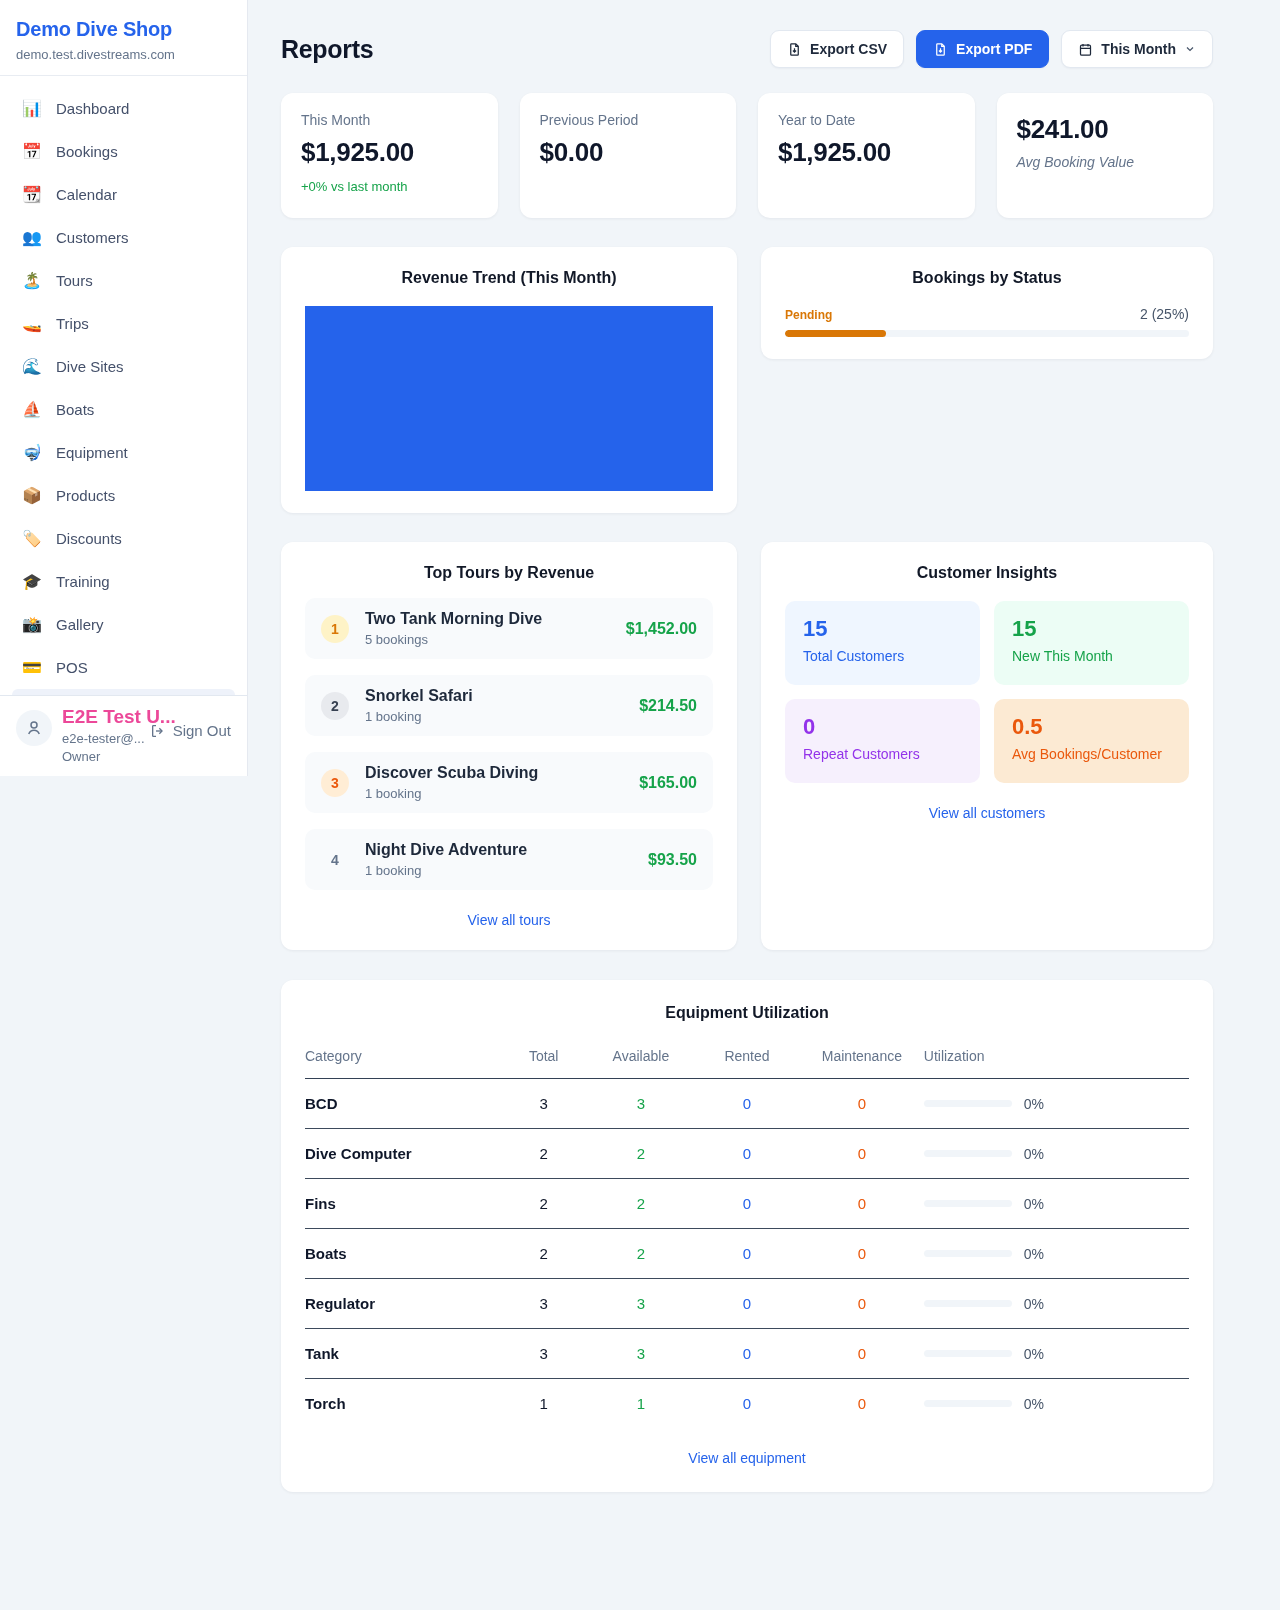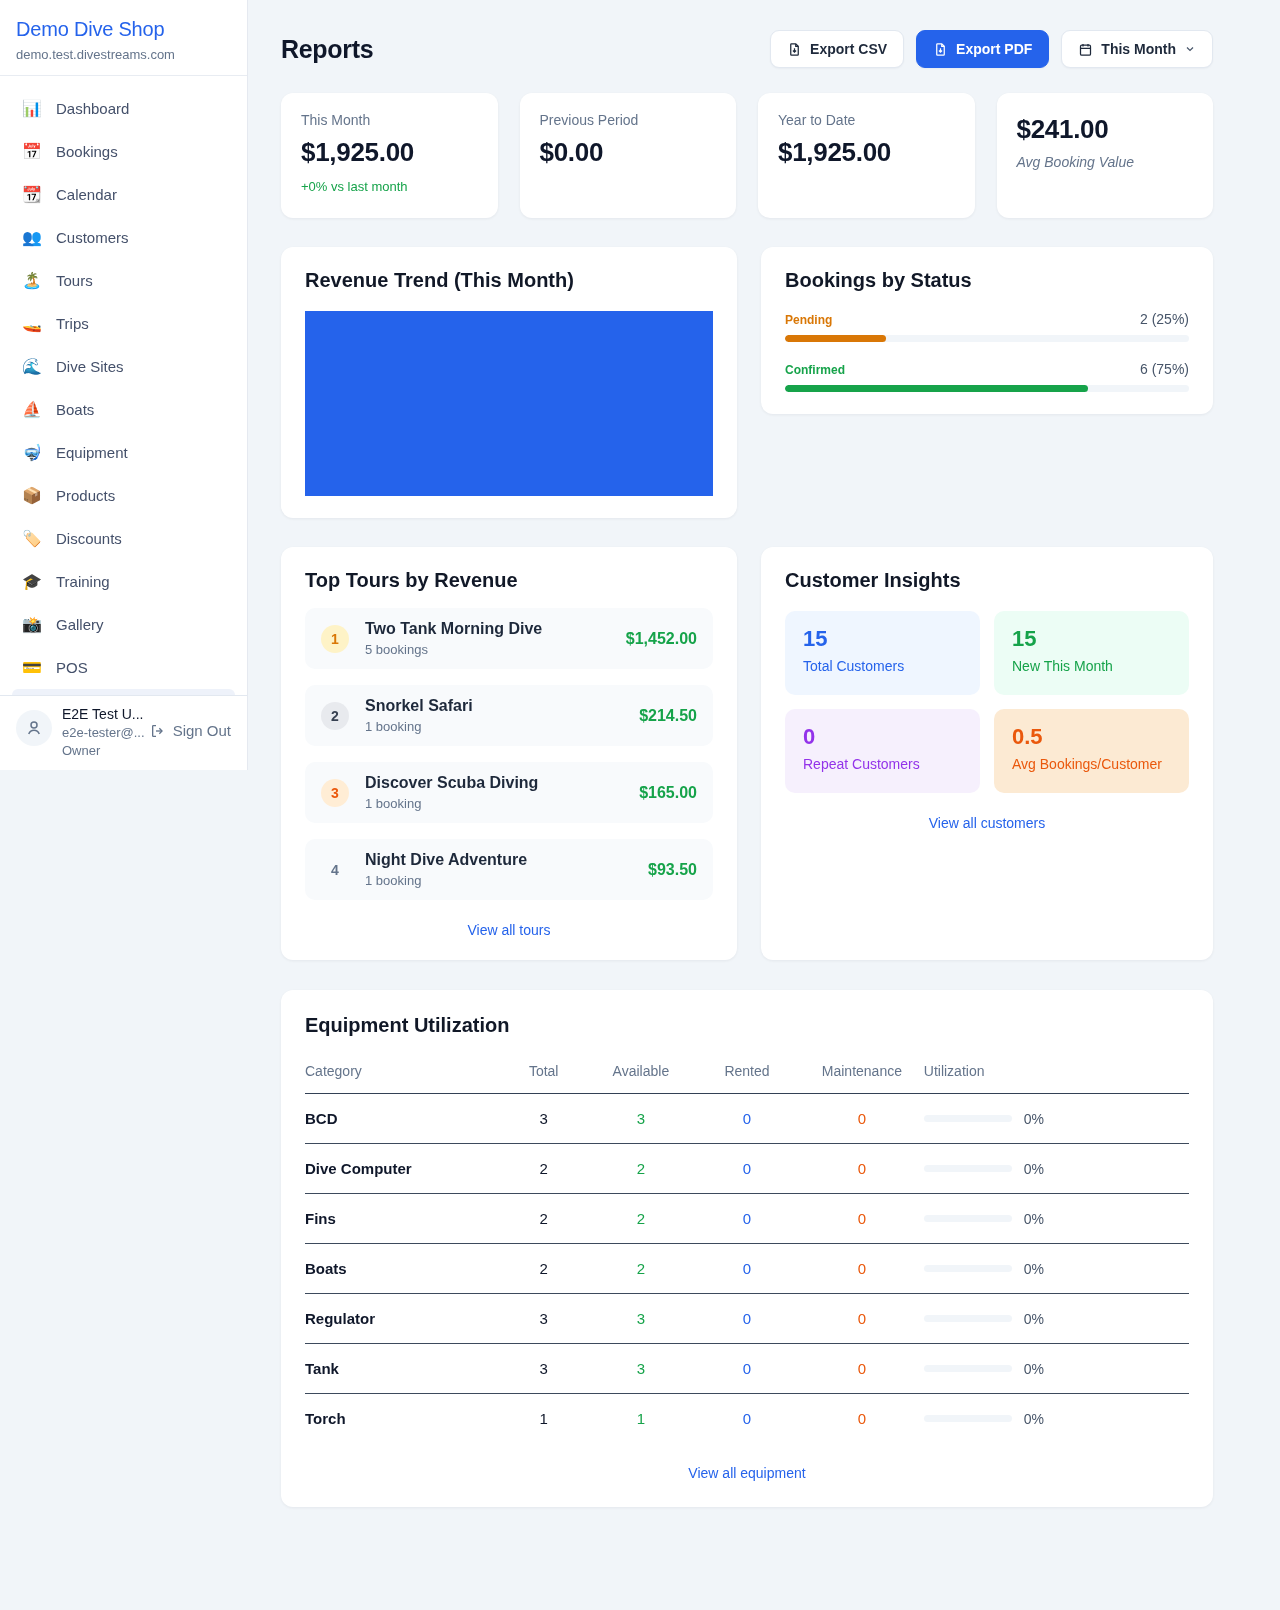--- a/index.html
+++ b/index.html
@@ -11,21 +11,21 @@
     color:#0f172a;
     position:relative;
     overflow:hidden;
   }
   
   .sidebar {
     position:absolute; left:0; top:0; width:248px;
     background:#ffffff; border-right:1px solid #e5e9f0;
   }
   .brand { padding:18px 16px 13px 16px; border-bottom:1px solid #e8ecf2; }
-  .brand-name { color:#2563eb; font-size:20px; font-weight:400; letter-spacing:-.2px; }
+  .brand-name { color:#2563eb; font-size:20px; font-weight:700; letter-spacing:-.2px; }
   .brand-domain { color:#64748b; font-size:13px; margin-top:6px; }
   .nav { padding:11px 12px 0 12px; }
   .nav-item {
     display:flex; align-items:center; gap:14px;
     padding:10px 10px; border-radius:8px;
     color:#44506a; font-size:15px; cursor:pointer; height:43px;
   }
   .nav-icon { width:20px; font-size:16px; text-align:center; flex:0 0 20px; }
   .active-sliver {
     margin:0 12px; height:6px; background:#eef2fa;
@@ -34,21 +34,21 @@
   .user-footer {
     border-top:1px solid #e2e8f0; padding:10px 16px 12px 16px;
     display:flex; align-items:flex-start; gap:10px;
   }
   .avatar {
     width:36px; height:36px; border-radius:50%; background:#f1f5f9;
     display:flex; align-items:center; justify-content:center; color:#64748b;
     flex:0 0 36px; margin-top:4px;
   }
   .user-meta { min-width:0; }
-  .user-name { font-weight:400; font-size:14px; color:#0f172a; white-space:nowrap; }
+  .user-name { font-weight:700; font-size:19px; color:#ec4899; white-space:nowrap; }
   .user-email { font-size:13px; color:#64748b; margin-top:3px; white-space:nowrap; }
   .user-role { font-size:13px; color:#64748b; margin-top:3px; }
   .signout {
     margin-left:auto; display:flex; align-items:center; gap:7px;
     color:#64748b; font-size:15px; cursor:pointer; margin-top:16px; white-space:nowrap;justify-content:flex-end;
   }
   
   .main { margin-left:248px; padding:30px 67px 30px 33px; }
   .page-header { display:flex; align-items:center; }
   .page-title { font-size:25px; font-weight:800; letter-spacing:-.3px; }
@@ -73,21 +73,21 @@
   .stat-delta { font-size:13px; color:#16a34a; margin-top:11px; }
   .stat-card.value-first .stat-value { margin-top:2px; }
   .stat-card.value-first .stat-label { margin-top:9px;font-style:italic; }
   
   .row-grid { display:grid; grid-template-columns:456px 452px; gap:24px; margin-top:29px; }
   .row-grid.top-align { align-items:start; }
   .card {
     background:#fff; border-radius:12px; padding:22px 24px;
     box-shadow:0 1px 3px rgba(16,24,40,.06);
   }
-  .card-title { font-size:20px; font-weight:700; color:#111827; }
+  .card-title { font-size:16px; font-weight:700; color:#111827;text-align:center; }
   .chart-block { margin-top:19px; height:185px; background:#2563eb; }
   
   .status-row { margin-top:19px; }
   .status-line { display:flex; align-items:baseline; }
   .status-label { font-size:12px; font-weight:700; }
   .status-label.pending { color:#d97706; }
   .status-label.confirmed { color:#16a34a; }
   .status-count { margin-left:auto; font-size:14px; color:#475569; }
   .track { margin-top:8px; height:7px; border-radius:5px; background:#f1f5f9; overflow:hidden; }
   .fill { height:100%; border-radius:5px; }
@@ -301,29 +301,20 @@
     </div>
     <div class="card">
       <div class="card-title">Bookings by Status</div>
       <div class="status-row">
         <div class="status-line">
           <span class="status-label pending">Pending</span>
           <span class="status-count">2 (25%)</span>
         </div>
         <div class="track">
           <div class="fill pending" style="width: 25%;"></div>
-        </div>
-      </div>
-      <div class="status-row">
-        <div class="status-line">
-          <span class="status-label confirmed">Confirmed</span>
-          <span class="status-count">6 (75%)</span>
-        </div>
-        <div class="track">
-          <div class="fill confirmed" style="width: 75%;"></div>
         </div>
       </div>
     </div>
   </section>
 
   <section class="row-grid">
     <div class="card">
       <div class="card-title">Top Tours by Revenue</div>
       <div class="tour-row">
         <span class="rank r1">1</span>

